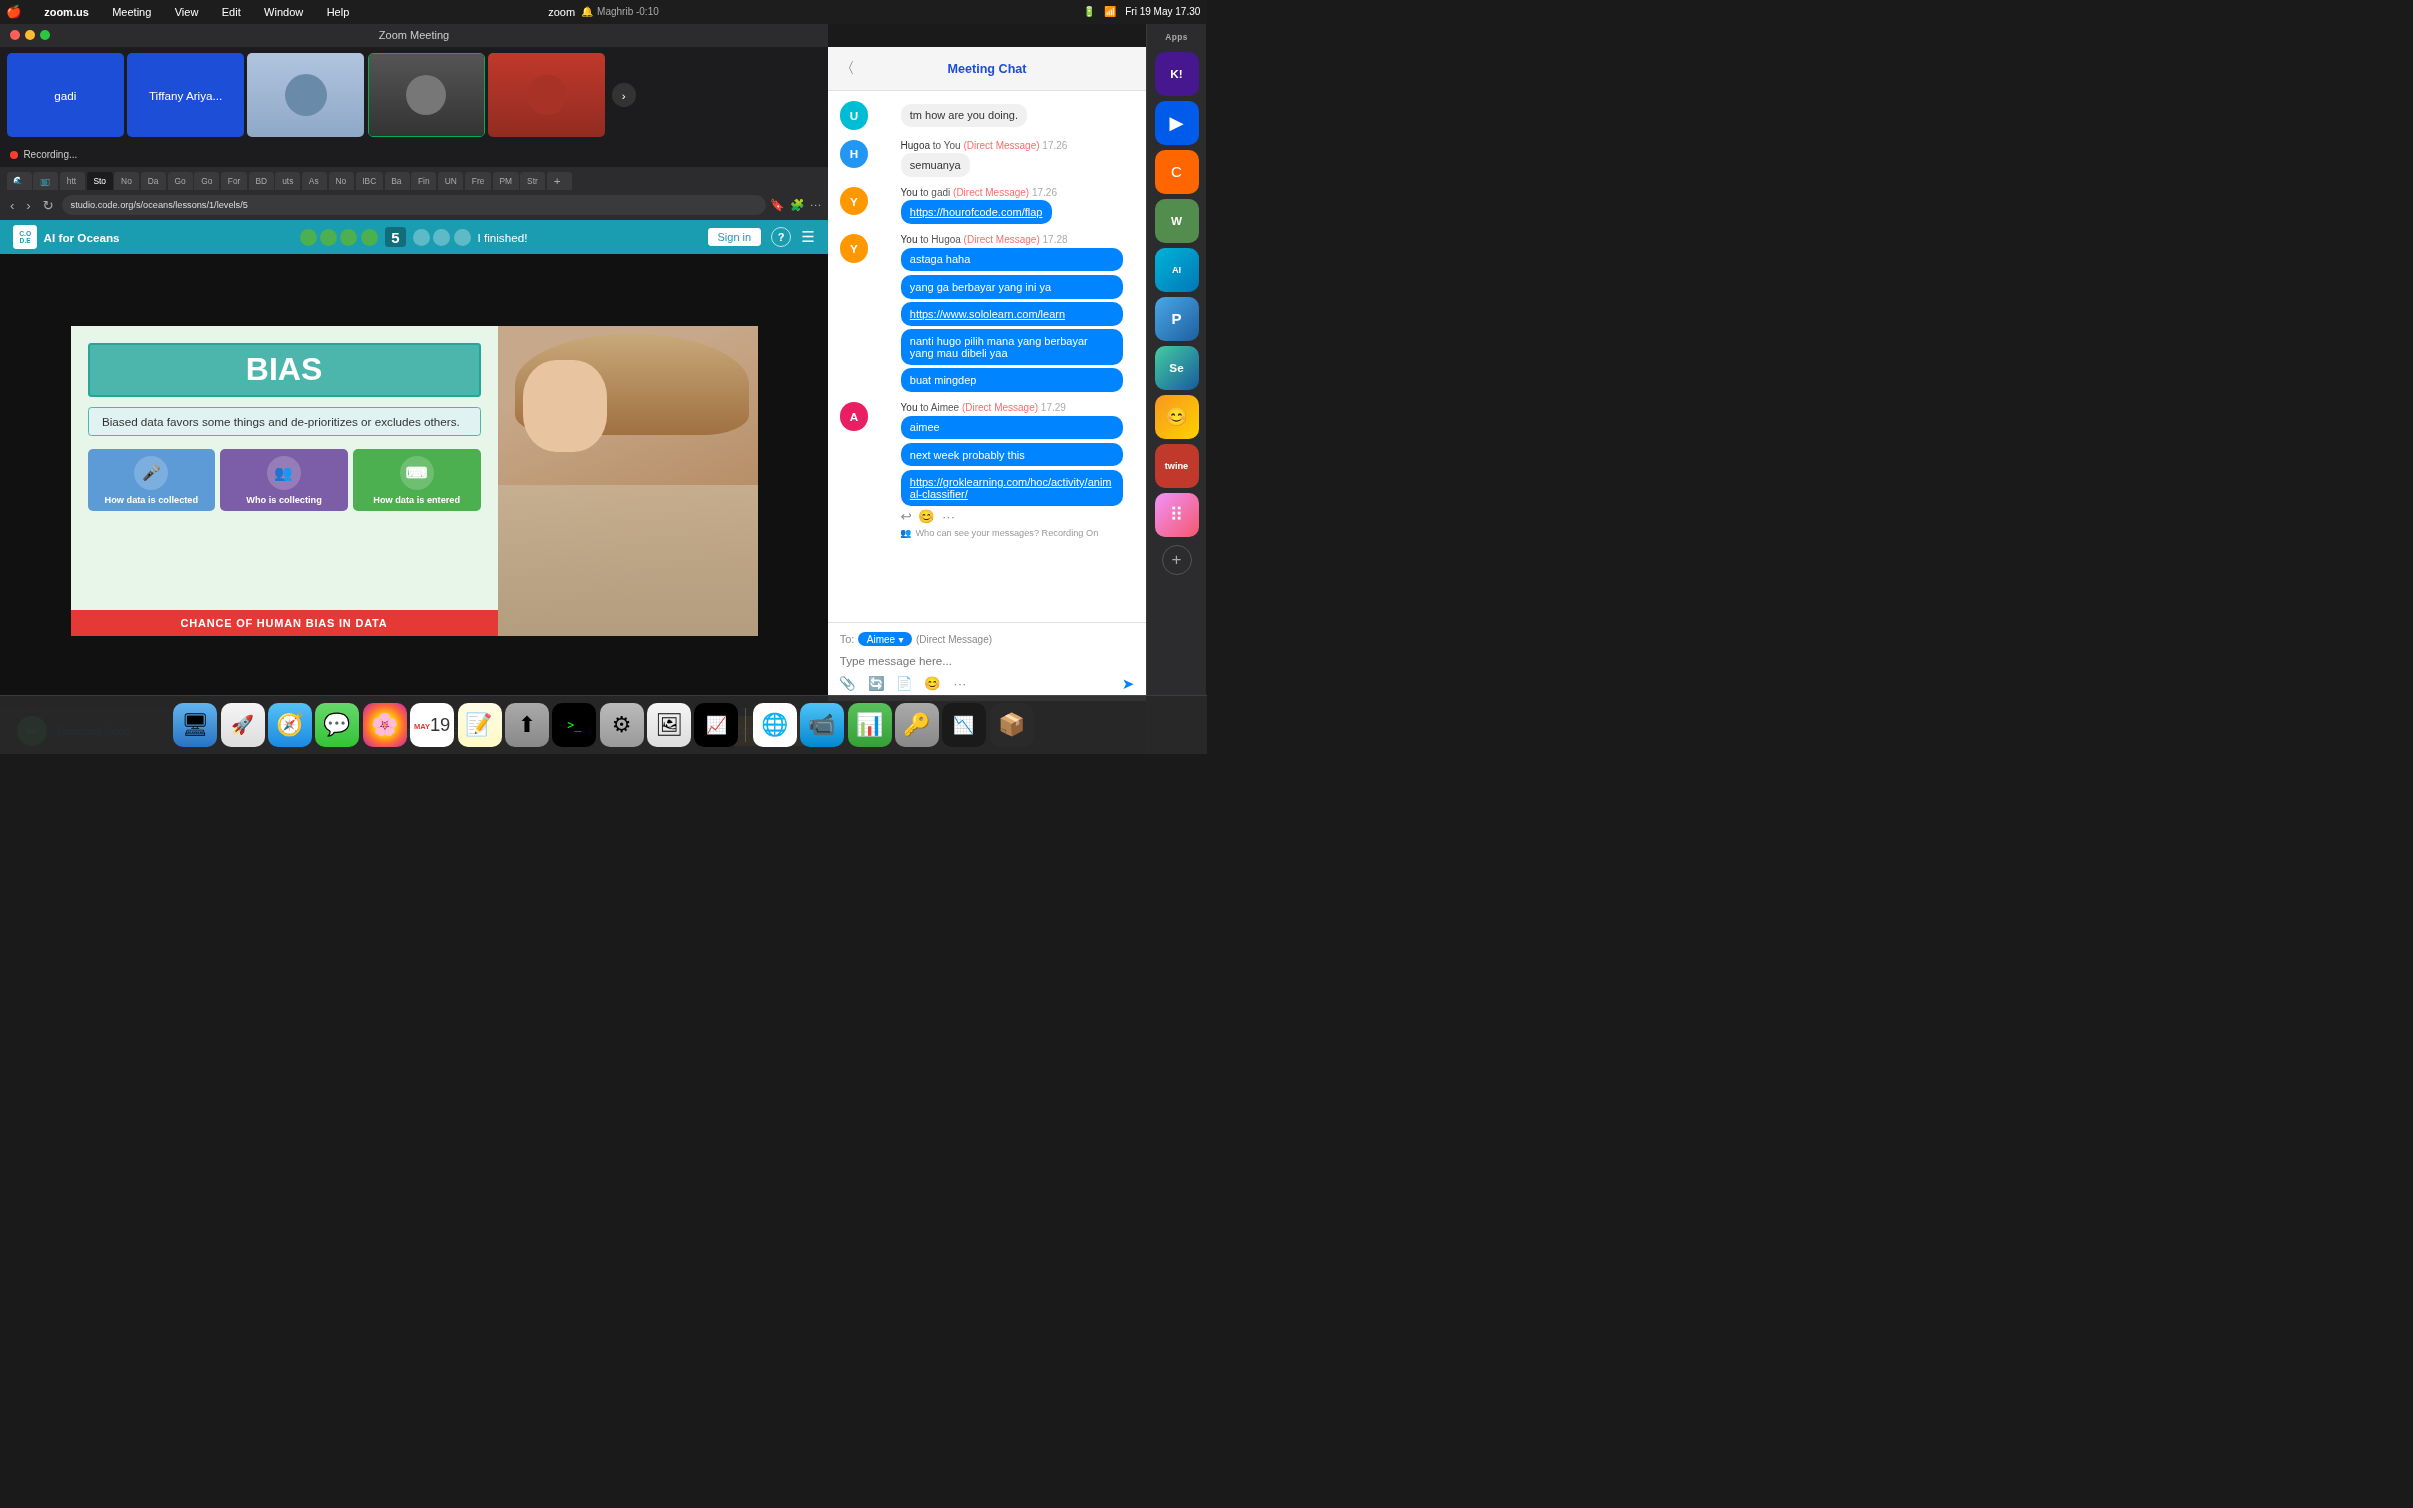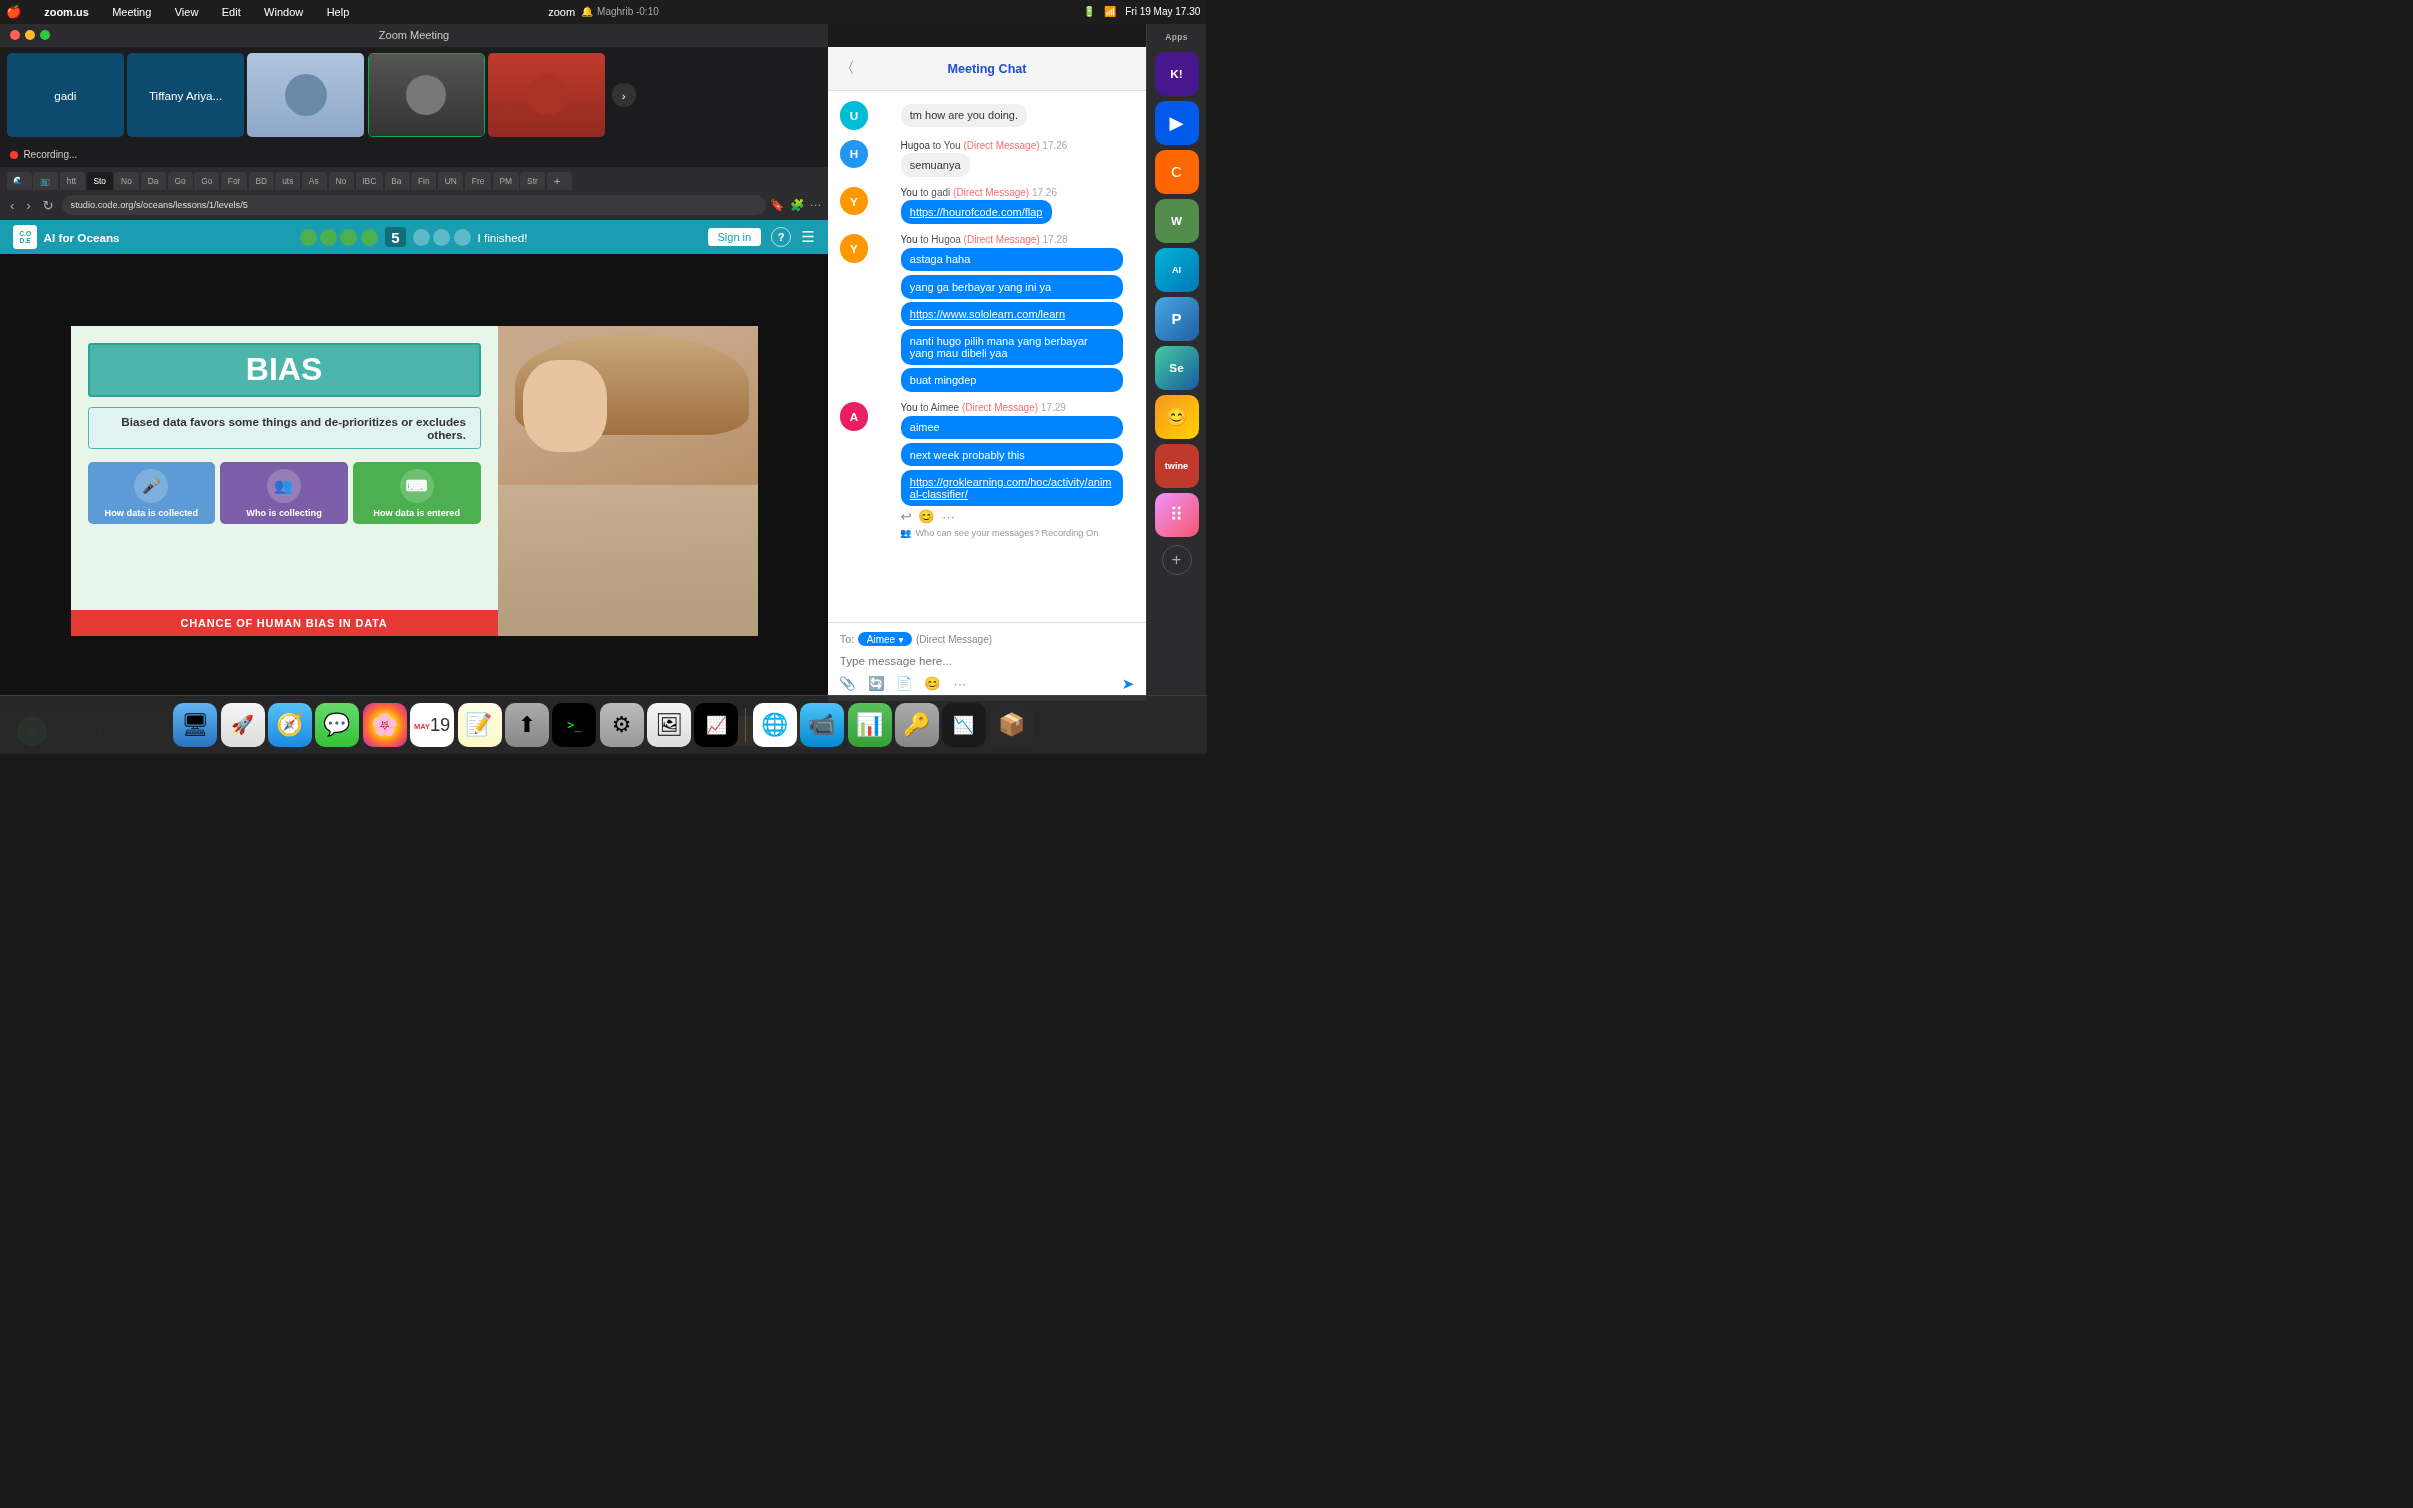--- a/index.html
+++ b/index.html
@@ -99,21 +99,21 @@
       display: flex;
       align-items: center;
       padding: 3.4px 6.7px;
       gap: 3.4px;
       flex-shrink: 0;
       overflow: hidden;
     }
     .video-tile {
       height: 84px;
       width: 117px;
-      background: #0c4a6e;
+      background: #1d4ed8;
       border-radius: 5px;
       display: flex;
       align-items: center;
       justify-content: center;
       position: relative;
       flex-shrink: 0;
       overflow: hidden;
     }
     .video-tile.active-border {
       border: 1.7px solid #00b050;
@@ -358,28 +358,27 @@
       padding: 6.7px 17px;
       border-radius: 3.4px;
       margin-bottom: 10px;
       border: 2.5px solid #26a69a;
       width: 100%;
       text-align: center;
     }
     .bias-desc {
       font-size: 11.7px;
       color: #333;
-      text-align: right;
+      text-align: left;
       margin-bottom: 13.4px;
       background: #e0f2f1;
       border: 1.7px solid #4db6ac;
       padding: 6.7px 13.4px;
       border-radius: 3.4px;
       width: 100%;
-      font-weight: bold;
     }
     .bias-cards {
       display: flex;
       gap: 5px;
       width: 100%;
       justify-content: center;
     }
     .bias-card {
       flex: 1;
       border-radius: 5px;

